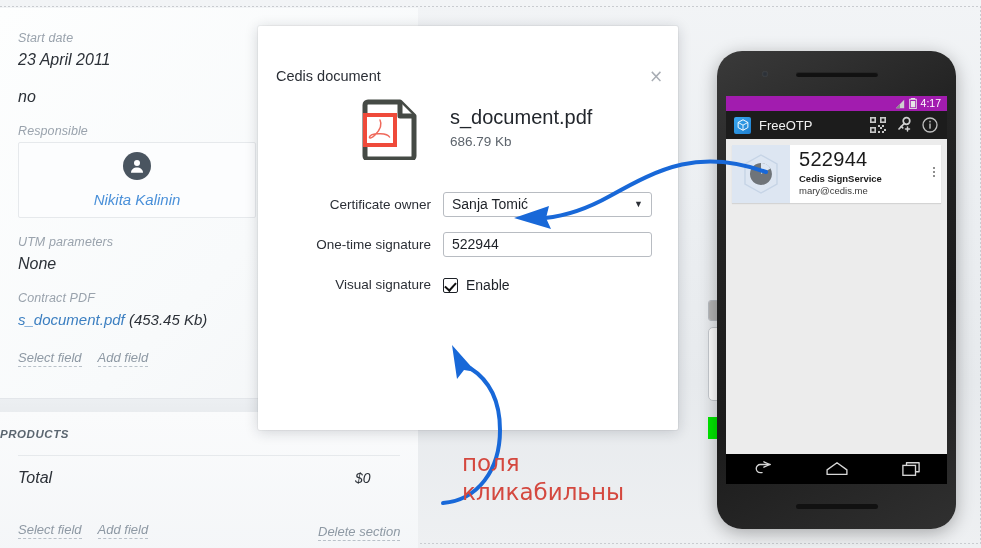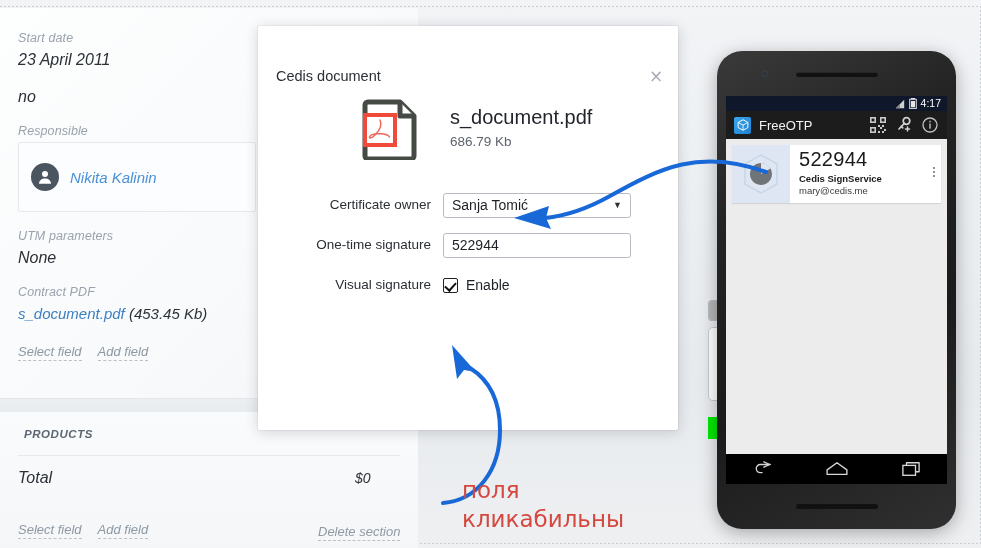--- a/index.html
+++ b/index.html
@@ -44,22 +44,23 @@
   .fld-label{
     font-size:12.5px;color:#9aa3ad;line-height:16px;margin-bottom:3px;
     letter-spacing:.1px;
   }
   .fld-value{
     font-size:16px;color:#2c3138;line-height:21px;font-weight:400;
   }
   .fld-value.small{font-size:15px;}
   .resp-box{
     border:1px solid #e6e9ec;background:#fcfdfe;border-radius:2px;
-    padding:20px 12px;display:flex;align-items:center;gap:11px;width:238px;
+    padding:9px 12px;display:flex;align-items:center;gap:11px;width:238px;
     box-sizing:border-box;
+    flex-direction:column;
   }
   .avatar{
     width:28px;height:28px;border-radius:50%;background:#4a5560;
     display:flex;align-items:center;justify-content:center;flex:0 0 auto;
   }
   .avatar svg{display:block;}
   .resp-name{font-size:15px;color:#4a90d9;}
   .link-blue{color:#3c7fc1;}
   .link-dashed{
     font-size:13px;color:#8e99a4;border-bottom:1px dashed #b9c1c9;
@@ -69,21 +70,21 @@
 
   
   .band{
     position:absolute;left:0;top:390px;width:418px;height:14px;
     background:linear-gradient(180deg,#eceff2 0%,#e9ecef 100%);
     border-top:1px solid #e3e6ea;border-bottom:1px solid #e3e6ea;
   }
   .products-sec{position:absolute;left:0;top:404px;width:418px;height:144px;
     background:linear-gradient(180deg,#fafbfc 0%,#f4f6f8 100%);}
   .products-title{
-    position:absolute;left:24px;top:16px;font-size:11.5px;font-weight:bold;
+    position:absolute;left:0;top:16px;font-size:11.5px;font-weight:bold;
     letter-spacing:.55px;color:#5b6670;
   }
   .hr-light{position:absolute;left:18px;top:43px;width:382px;height:1px;background:#e6e9ec;}
   .total-row{position:absolute;left:18px;top:57px;width:382px;display:flex;align-items:center;}
   .total-label{font-size:16px;color:#2c3138;font-weight:400;}
   .total-amount{position:absolute;left:355px;top:58px;font-size:14px;color:#2c3138;}
   .prod-links{position:absolute;left:18px;top:110px;display:flex;gap:16px;}
   .delete-sec{position:absolute;left:318px;top:110px;}
 
   
@@ -98,27 +99,27 @@
   .dlg-close{
     position:absolute;right:13px;top:41px;width:18px;height:18px;
     color:#a8adb4;font-size:17px;line-height:18px;text-align:center;cursor:pointer;
     font-family:"DejaVu Sans",sans-serif;
   }
   .pdf-icon{position:absolute;left:100px;top:72px;width:66px;height:62px;}
   .file-meta{position:absolute;left:192px;top:79px;}
   .file-name{font-size:20px;color:#22262c;line-height:25px;}
   .file-size{font-size:13.5px;color:#5d646c;line-height:19px;margin-top:2px;}
 
-  .form-row{position:absolute;left:0;width:420px;display:flex;align-items:flex-end;}
+  .form-row{position:absolute;left:0;width:420px;display:flex;align-items:flex-start;}
   .form-label{
     width:185px;text-align:right;padding-right:12px;box-sizing:border-box;
     font-size:13.5px;color:#2b2f36;line-height:26px;
   }
   .input-box{
-    width:188px;height:25px;box-sizing:border-box;
+    width:209px;height:25px;box-sizing:border-box;
     border:1px solid #b8bcc2;border-radius:3px;background:#fff;
     font-size:14px;color:#1d2127;padding:0 8px;line-height:23px;
     display:flex;align-items:center;justify-content:space-between;
   }
   .caret{font-size:9px;color:#2b2f36;}
   .chk-wrap{display:flex;align-items:center;gap:8px;height:26px;}
   .chkbox{
     width:15px;height:15px;border:1.6px solid #1d2127;border-radius:2px;
     background:#fff;position:relative;box-sizing:border-box;
   }
@@ -178,21 +179,21 @@
   }
   .ph-speaker-bot{
     position:absolute;left:50%;bottom:20px;transform:translateX(-50%);
     width:82px;height:5px;border-radius:3px;background:#111;
   }
   .ph-screen{
     position:absolute;left:9px;top:45px;width:221px;height:388px;
     background:#ececec;overflow:hidden;
   }
   .status-bar{
-    height:15px;background:#0f172a;display:flex;align-items:center;
+    height:15px;background:#a21caf;display:flex;align-items:center;
     justify-content:flex-end;padding-right:6px;gap:4px;
   }
   .sb-time{color:#fff;font-size:10.5px;line-height:15px;}
   .app-bar{
     height:28px;background:#1c1c1c;display:flex;align-items:center;
     padding:0 8px;gap:8px;
   }
   .app-logo{
     width:17px;height:17px;border-radius:2px;
     background:linear-gradient(135deg,#39a8f0 0%,#1f7fd0 100%);
@@ -217,21 +218,21 @@
   }
   .otp-more i{display:block;width:2px;height:2px;background:#6a6a6a;border-radius:50%;}
   .nav-bar{
     position:absolute;left:0;bottom:0;width:221px;height:30px;background:#000;
     display:flex;align-items:center;justify-content:space-around;
   }
 
   
   .anno-svg{position:absolute;left:0;top:0;width:981px;height:548px;pointer-events:none;}
   .anno-text{
-    position:absolute;left:462px;top:476px;color:#d4483f;font-size:23px;
+    position:absolute;left:462px;top:449px;color:#d4483f;font-size:23px;
     line-height:29px;font-family:"DejaVu Sans",sans-serif;
   }
 </style>
 </head>
 <body>
 
 <div id="stage">
 
   <div class="bg-outer"></div>
   <div class="bg-dotted-top"></div>

